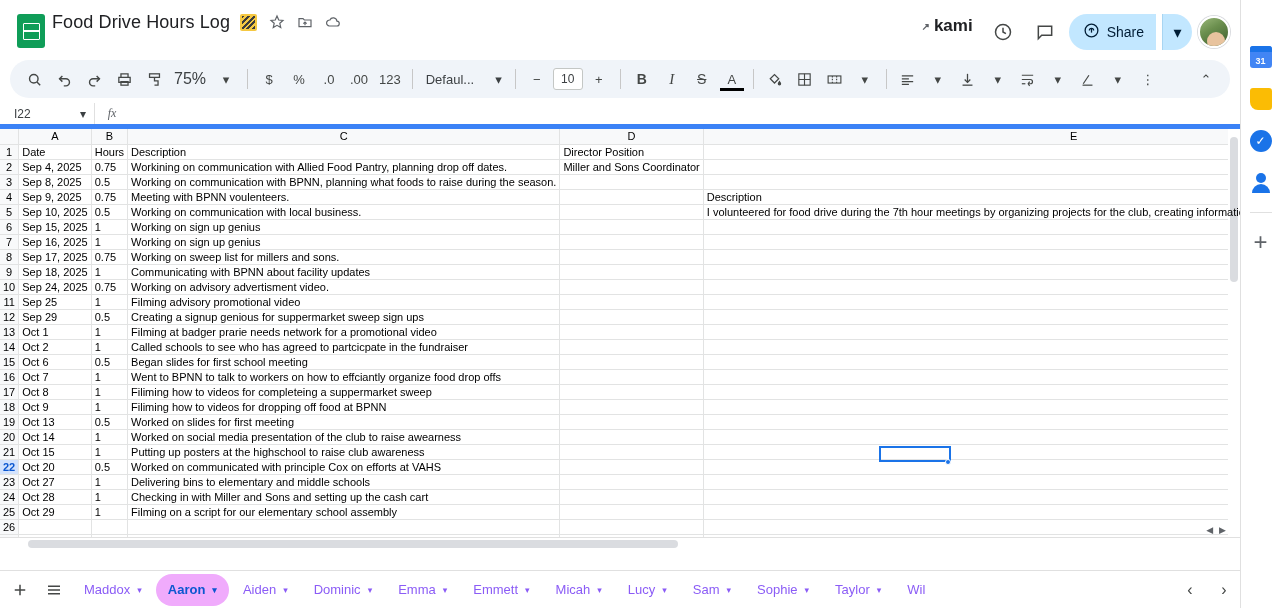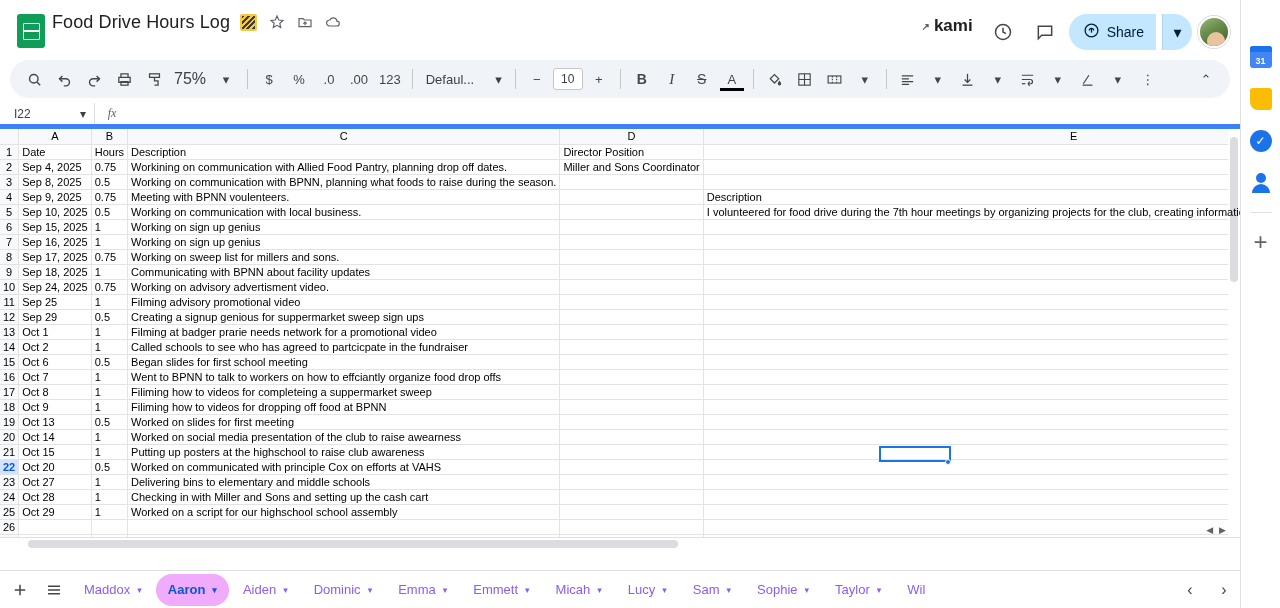--- a/index.html
+++ b/index.html
@@ -618,21 +618,21 @@
           <td class="num">1</td>
           <td>Checking in with Miller and Sons and setting up the cash cart</td>
           <td></td>
               <td></td>
 
         </tr>
         <tr>
           <td class="rowhdr">25</td>
           <td class="num">Oct 29</td>
           <td class="num">1</td>
-          <td>Worked on a script for our highschool school assembly</td>
+          <td>Filming on a script for our elementary school assembly</td>
           <td></td>
               <td></td>
 
         </tr>
         <tr>
           <td class="rowhdr">26</td>
           <td></td>
               <td></td>
           <td></td>
               <td></td>

